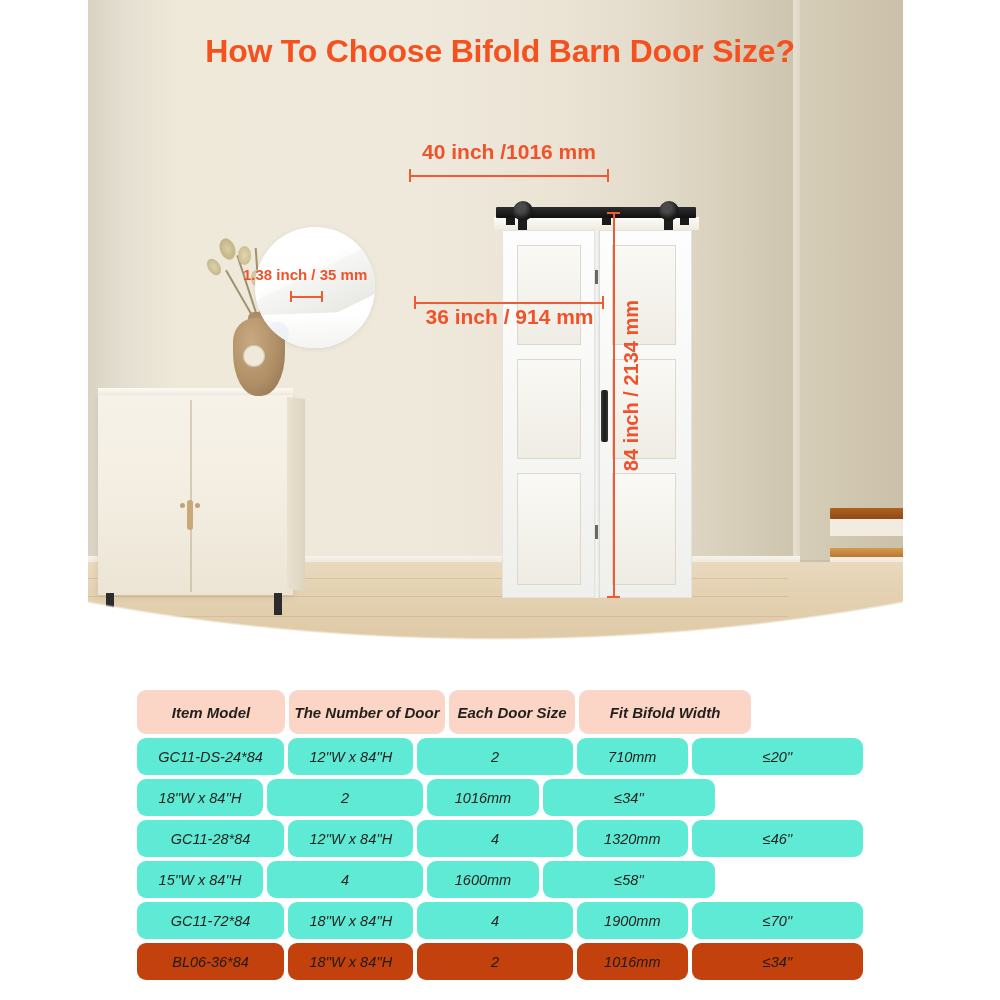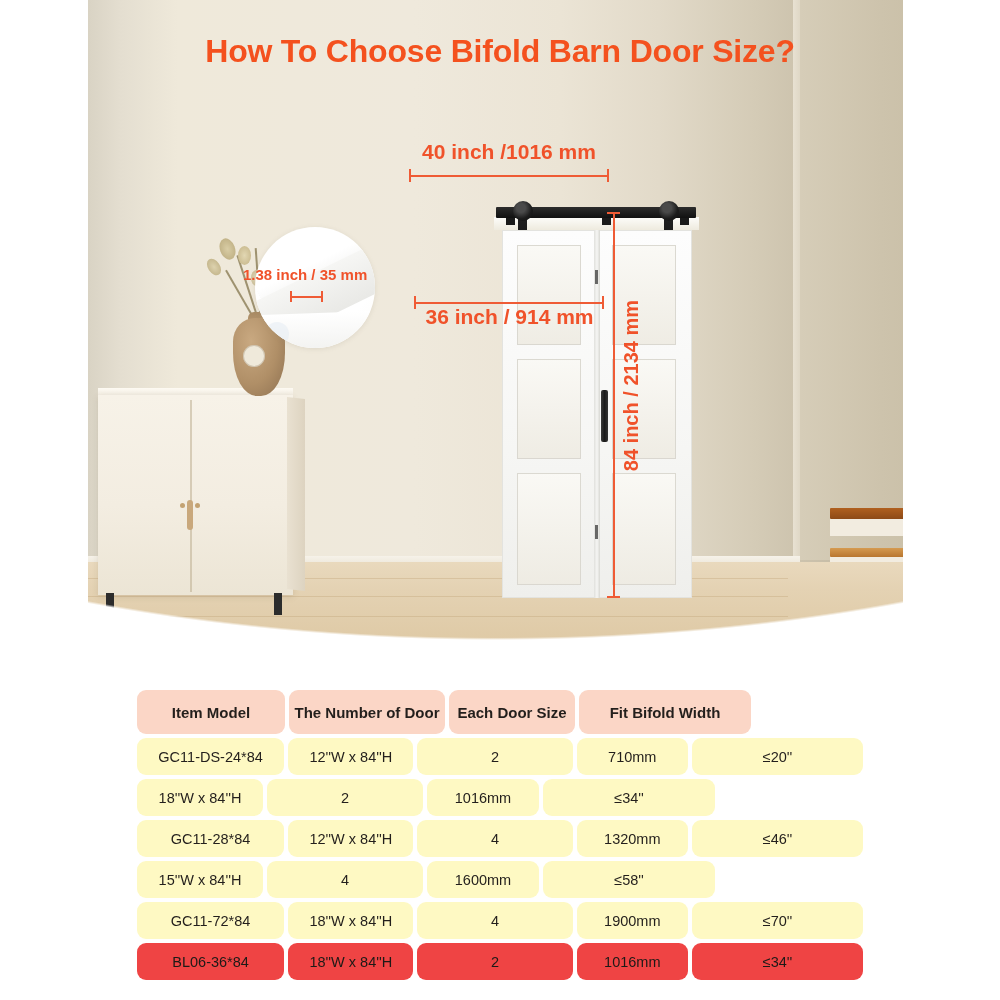--- a/index.html
+++ b/index.html
@@ -208,32 +208,32 @@
 
   
   .title {
     position: absolute; left: 0; top: 33px; width: 1000px;
     text-align: center; color: #f4511e;
     font-size: 32px; font-weight: bold; letter-spacing: -.2px;
   }
 
   
   .table {
-    position: absolute; left: 137px; top: 690px; width: 726px;
+    position: absolute; left: 137px; top: 690px; width: 726px; font-style: italic;
   }
   .trow { display: flex; gap: 4px; margin-bottom: 4px; }
   .tcell {
-    background: #fef9c3;
+    background: #5eead4;
     border-radius: 9px;
     height: 37px; display: flex; align-items: center; justify-content: center;
     font-size: 14.5px; color: #231f1c;
     text-align: center; white-space: nowrap;
   }
   .trow.header .tcell { background: #fbd6c6; font-weight: bold; height: 44px; font-size: 15px; }
-  .trow.highlight .tcell { background: #ef4444; color: #1d1a17; }
+  .trow.highlight .tcell { background: #c2410c; color: #1d1a17; }
   .c0 { width: 148px; }
   .c1 { width: 126px; }
   .c2 { width: 156px; }
   .c3 { width: 112px; }
   .c4 { width: 172px; }
 </style>
 </head>
 <body>
 
 <div class="page">

